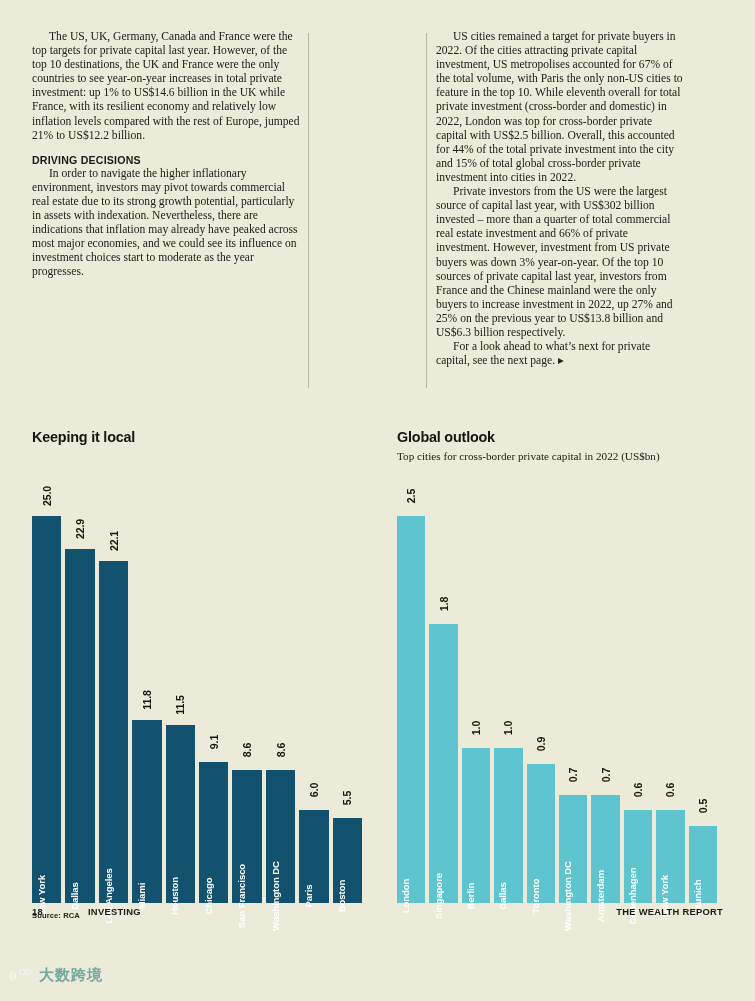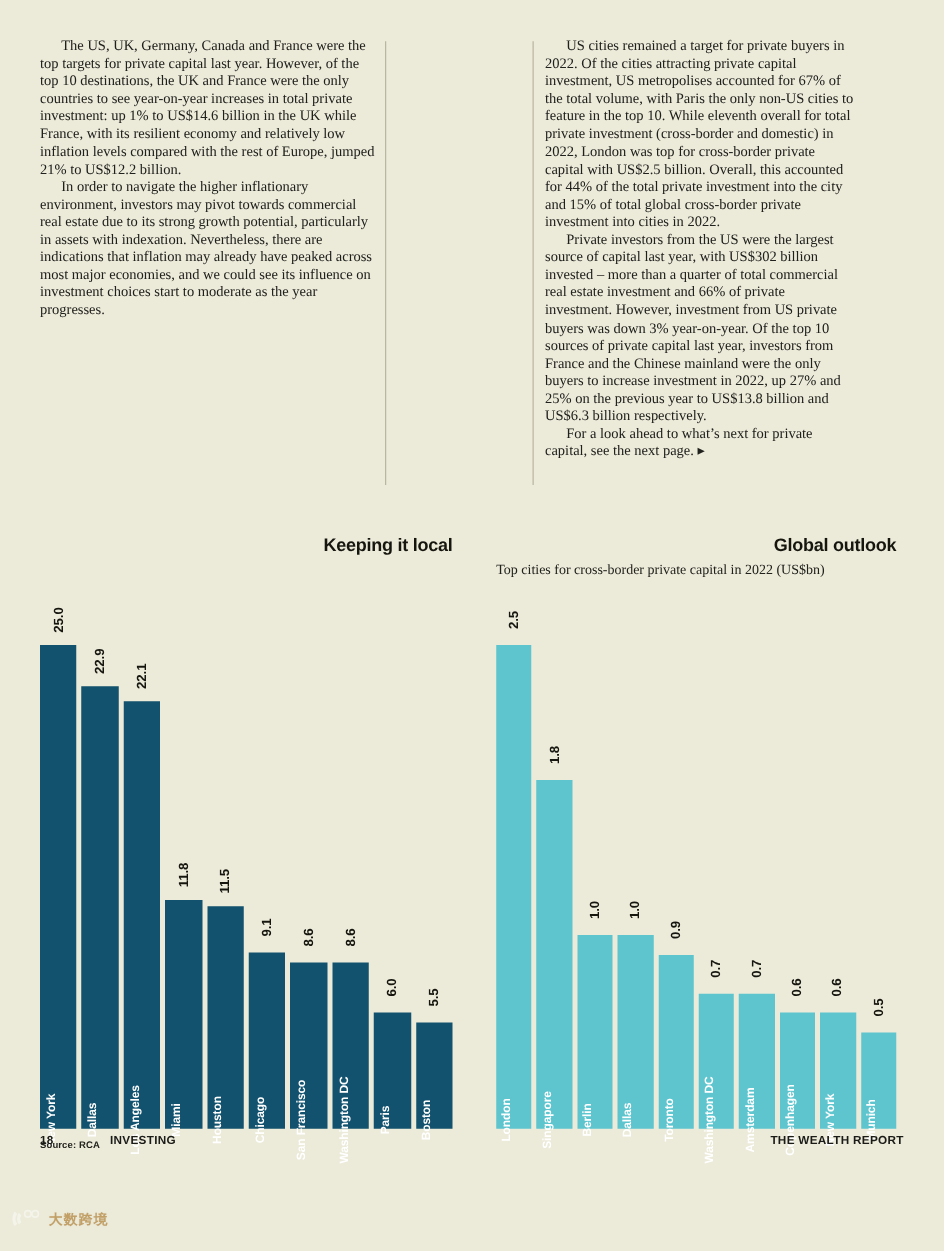--- a/index.html
+++ b/index.html
@@ -87,21 +87,20 @@
   .chart-left  { left: 32px;  width: 330px; }
   .chart-right { left: 397px; width: 320px; }
 
   .chart-title {
     font-family: "Liberation Sans", sans-serif;
     font-weight: bold;
     font-size: 14.4px;
     letter-spacing: -0.2px;
     color: #16160f;
     margin: 17px 0 0 0;
-    text-align: right;
   }
   .chart-sub {
     font-family: "Liberation Serif", serif;
     font-size: 11.2px;
     color: #22221d;
     margin: 5px 0 0 0;
   }
 
   .plot {
     position: absolute;
@@ -194,37 +193,38 @@
     top: 966px;
     display: flex;
     align-items: center;
     gap: 5px;
     opacity: 0.55;
     pointer-events: none;
   }
   .wm-logo { width: 26px; height: 18px; }
   .wm-text {
     font-family: "DejaVu Sans", sans-serif;
-    font-size: 11px;
-    font-weight: bold;
-    color: #a16207;
+    font-size: 15px;
+    font-weight: bold;
+    color: #0f766e;
     letter-spacing: 1px;
     text-shadow: 0 0 1px rgba(180,178,160,0.6);
   }
 </style>
 </head>
 <body>
 
 <div class="article">
 
   <div class="rule rule-1"></div>
   <div class="rule rule-2"></div>
 
   <div class="col col-1">
     <p class="body-text indent">The US, UK, Germany, Canada and France were the top targets for private capital last year. However, of the top 10 destinations, the UK and France were the only countries to see year-on-year increases in total private investment: up 1% to US$14.6 billion in the UK while France, with its resilient economy and relatively low inflation levels compared with the rest of Europe, jumped 21% to US$12.2 billion.</p>
+    <h3 class="subhead">DRIVING DECISIONS</h3>
     <p class="body-text indent">In order to navigate the higher inflationary environment, investors may pivot towards commercial real estate due to its strong growth potential, particularly in assets with indexation. Nevertheless, there are indications that inflation may already have peaked across most major economies, and we could see its influence on investment choices start to moderate as the year progresses.</p>
   </div>
 
 
   <div class="col col-3">
     <p class="body-text indent">US cities remained a target for private buyers in 2022. Of the cities attracting private capital investment, US metropolises accounted for 67% of the total volume, with Paris the only non-US cities to feature in the top 10. While eleventh overall for total private investment (cross-border and domestic) in 2022, London was top for cross-border private capital with US$2.5 billion. Overall, this accounted for 44% of the total private investment into the city and 15% of total global cross-border private investment into cities in 2022.</p>
     <p class="body-text indent">Private investors from the US were the largest source of capital last year, with US$302 billion invested – more than a quarter of total commercial real estate investment and 66% of private investment. However, investment from US private buyers was down 3% year-on-year. Of the top 10 sources of private capital last year, investors from France and the Chinese mainland were the only buyers to increase investment in 2022, up 27% and 25% on the previous year to US$13.8 billion and US$6.3 billion respectively.</p>
     <p class="body-text indent">For a look ahead to what’s next for private capital, see the next page. ▸</p>
   </div>
 </div>

